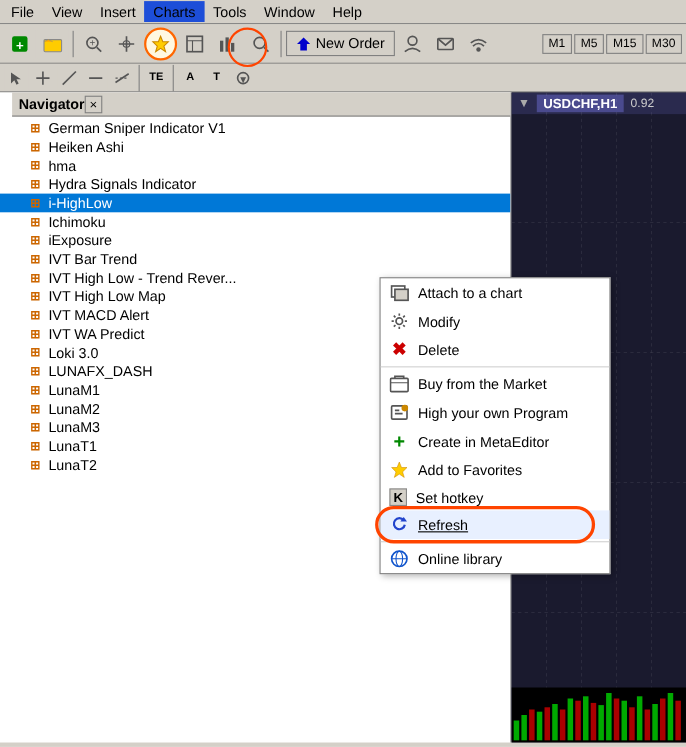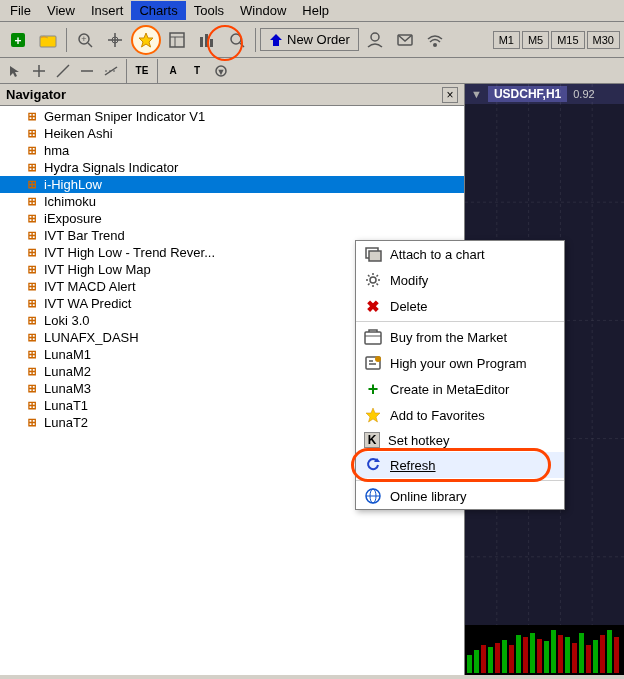--- a/index.html
+++ b/index.html
@@ -124,22 +124,22 @@
       display: flex;
       flex-direction: column;
       position: relative;
     }
     .navigator-header {
       background: #d4d0c8;
       border-bottom: 1px solid #808080;
       padding: 2px 6px;
       display: flex;
       align-items: center;
-      justify-content: space-between;
       height: 22px;
+      margin-left: 11px;
     }
     .navigator-title {
       font-size: 13px;
       font-weight: bold;
     }
     .navigator-close {
       cursor: pointer;
       font-size: 12px;
       width: 16px;
       height: 16px;
@@ -214,27 +214,26 @@
       align-items: flex-start;
       padding: 4px;
       color: #888;
       font-size: 11px;
     }
 
     
     .context-menu {
       position: absolute;
       left: 345px;
-      top: 240px;
+      top: 252px;
       width: 210px;
       background: #fff;
       border: 1px solid #808080;
       box-shadow: 2px 2px 6px rgba(0,0,0,0.3);
       z-index: 100;
-      margin-left: 10px;
     }
     .ctx-item {
       display: flex;
       align-items: center;
       padding: 4px 8px;
       cursor: pointer;
       font-size: 13px;
       gap: 8px;
     }
     .ctx-item .ctx-icon {

